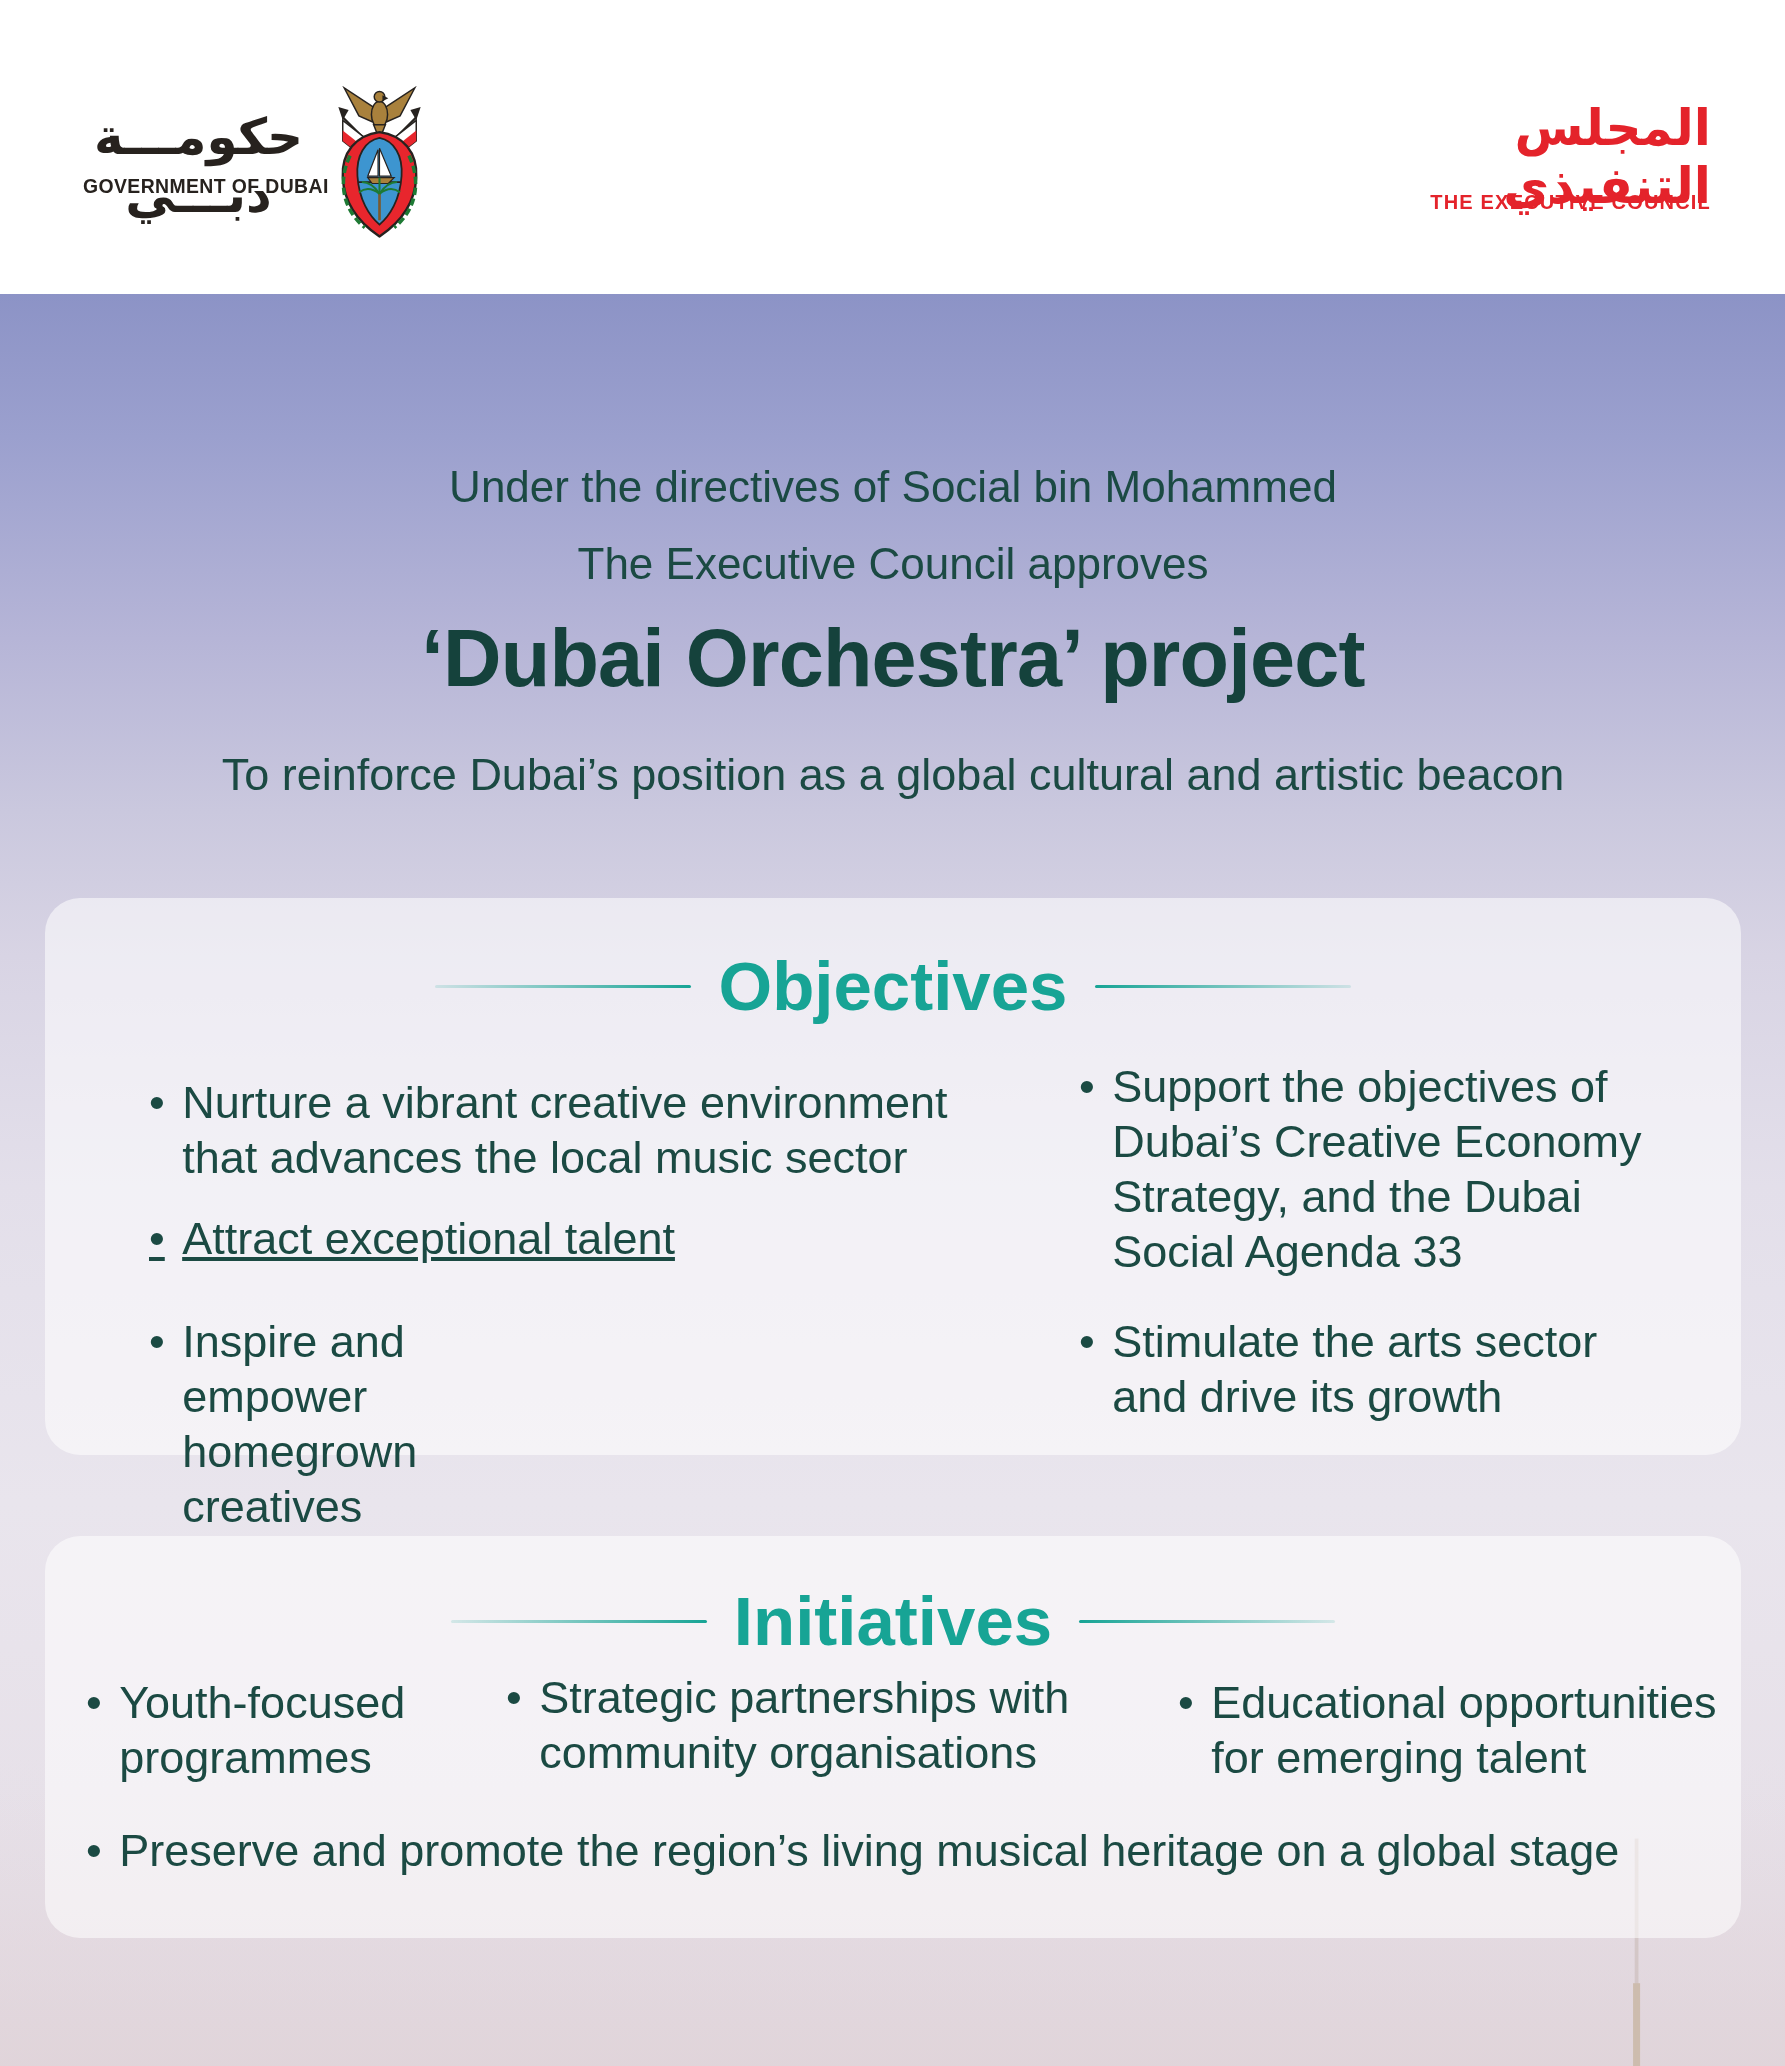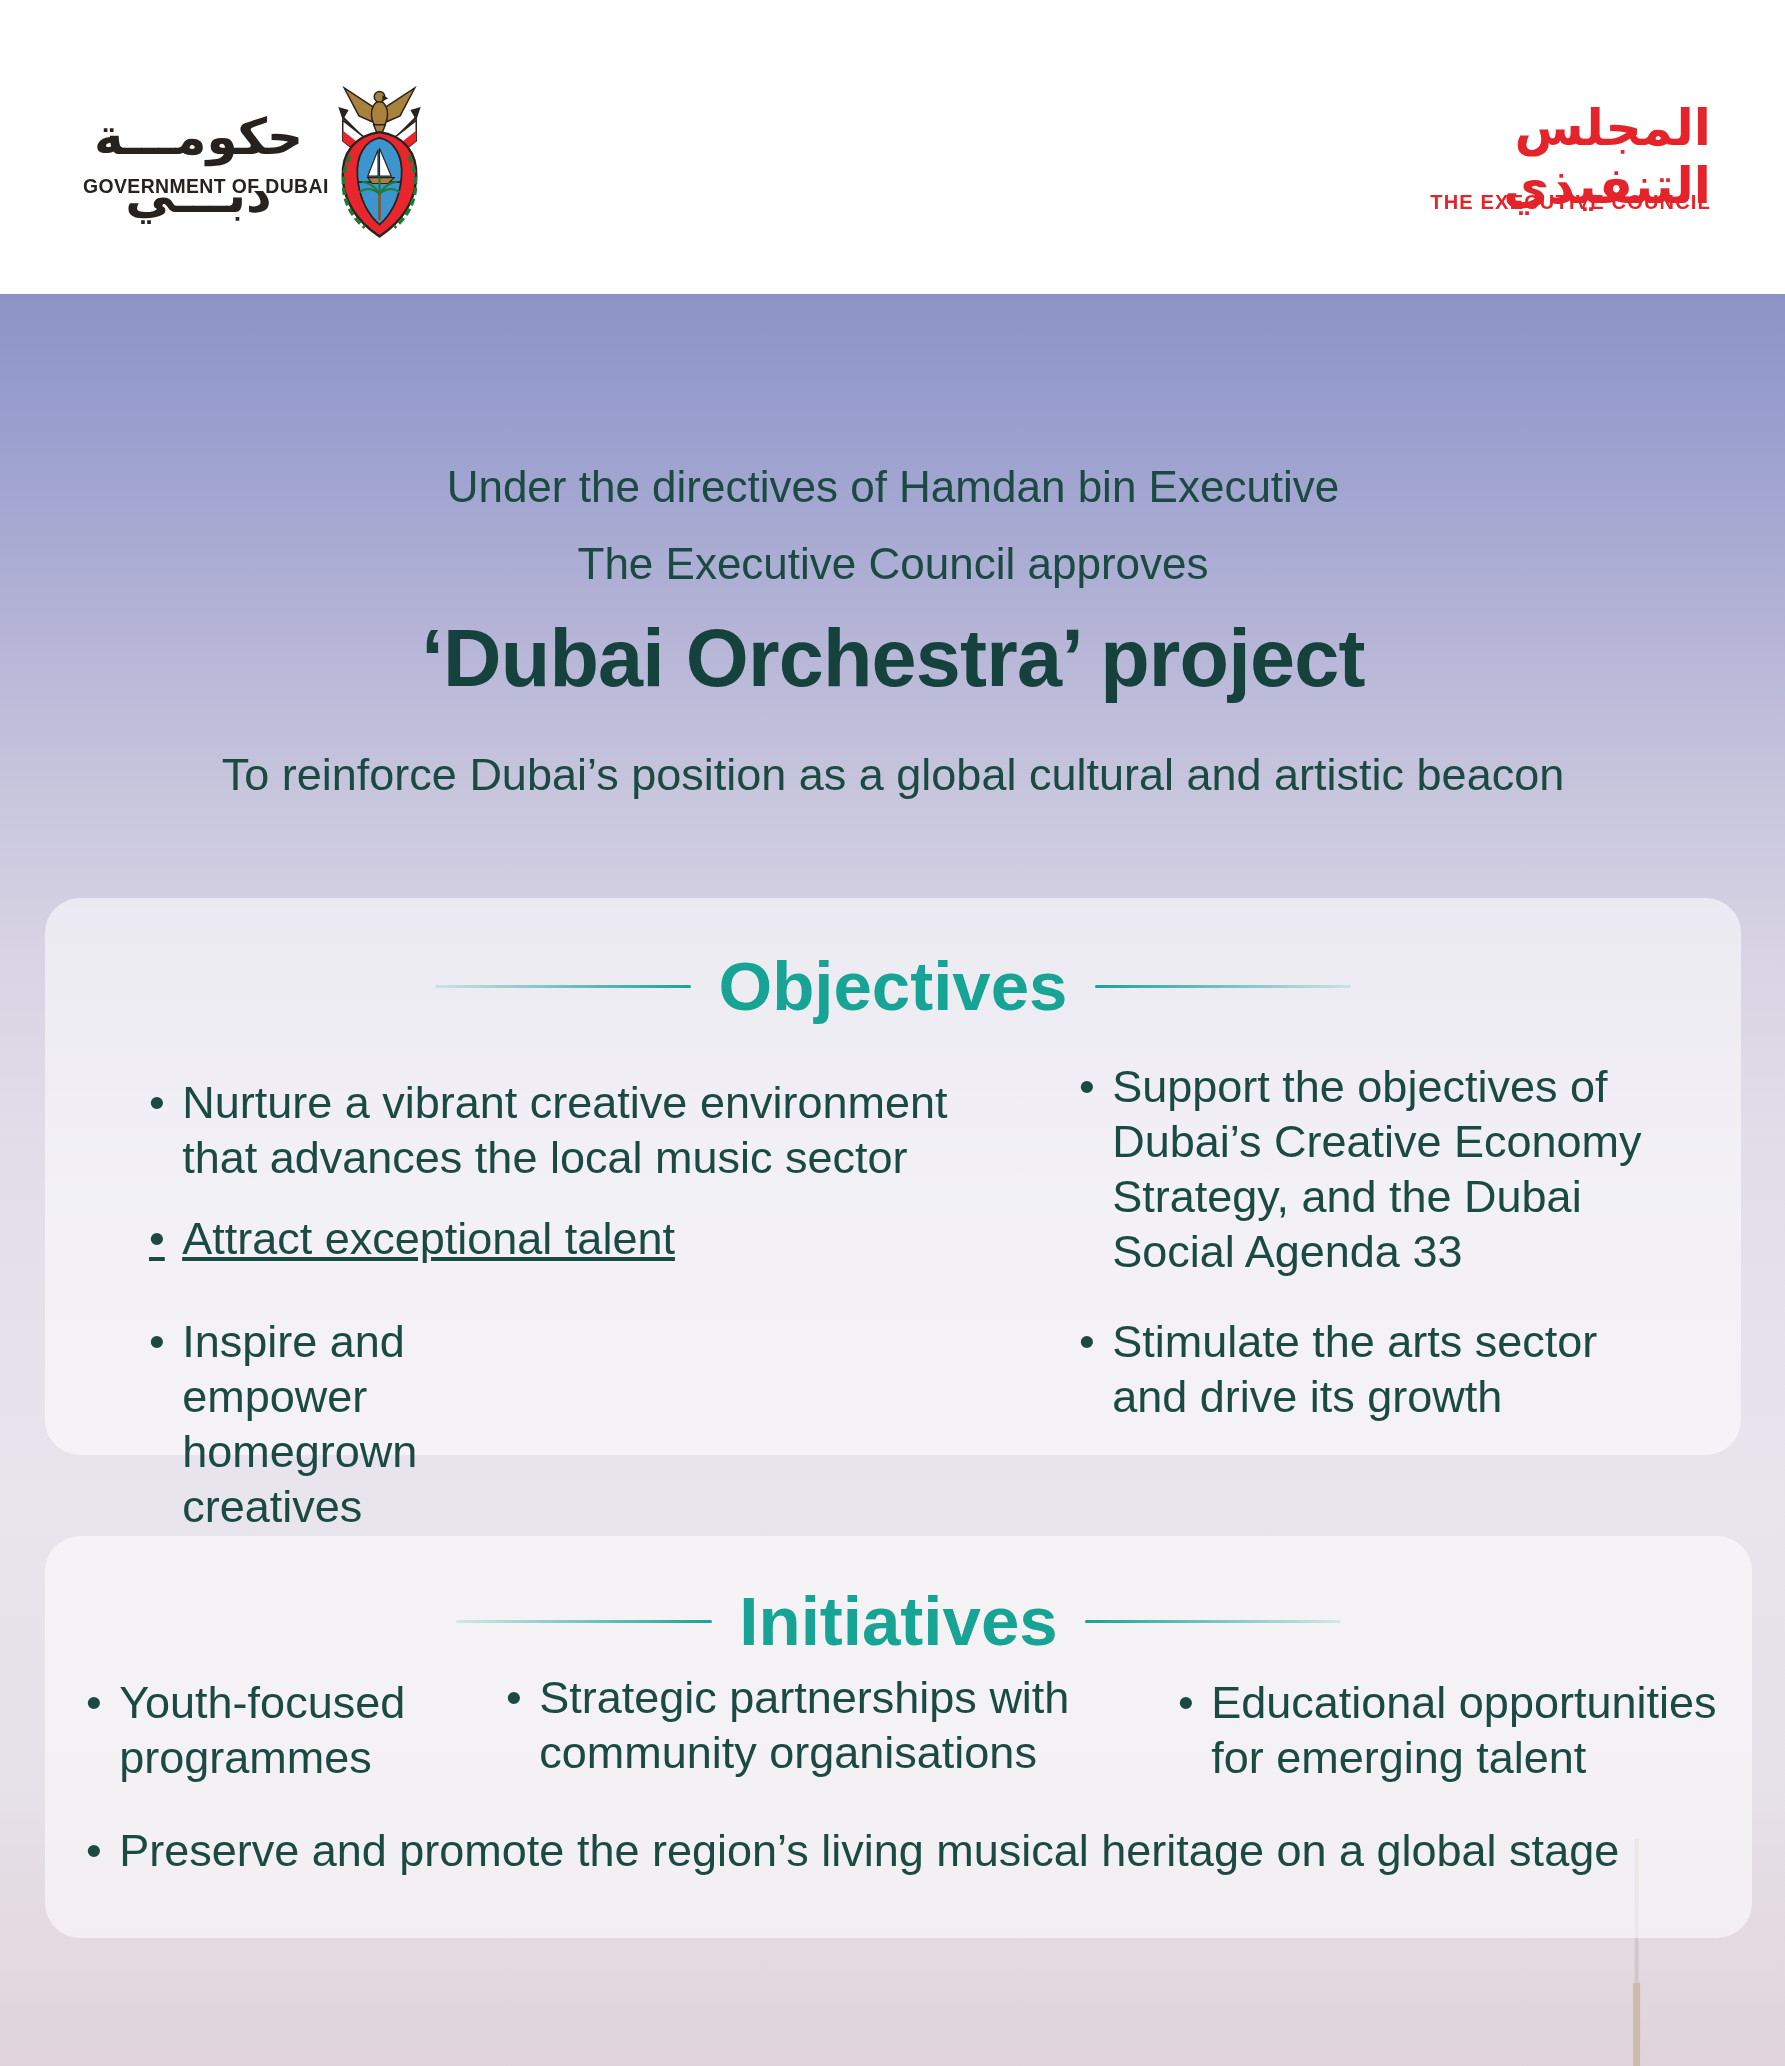--- a/index.html
+++ b/index.html
@@ -36,21 +36,21 @@
   .intro-2{top:539px;}
   .page-title{position:absolute;left:0;top:612px;width:1786px;text-align:center;
     font-size:81px;font-weight:bold;color:var(--deep_teal,#15423c);z-index:10;letter-spacing:-0.8px;}
   .page-subtitle{position:absolute;left:0;top:749px;width:1786px;text-align:center;
     font-size:45px;color:var(--dark_teal,#1c4a43);z-index:10;}
 
   
   .card{position:absolute;left:45px;width:1696px;background:rgba(255,255,255,0.55);
     border-radius:35px;z-index:5;}
   .card-objectives{top:898px;height:557px;}
-  .card-initiatives{top:1536px;height:402px;padding-left:11px;}
+  .card-initiatives{top:1536px;height:402px;}
 
   .section-heading{position:absolute;left:0;width:100%;display:flex;align-items:center;justify-content:center;gap:27px;}
   .heading-text{font-size:69px;font-weight:bold;color:var(--accent_teal,#17a495);}
   .rule{width:256px;height:2.9px;border-radius:1.7px;}
   .rule-left{background:linear-gradient(90deg,rgba(23,164,149,0.15),#17a495);}
   .rule-right{background:linear-gradient(270deg,rgba(23,164,149,0.15),#17a495);}
   .heading-objectives{top:49px;}
   .heading-initiatives{top:46px;}
 
   .bullet{position:absolute;display:flex;gap:17.4px;font-size:45px;line-height:1.22;color:var(--dark_teal,#1b4a43);}
@@ -238,21 +238,21 @@
           <path d="M70,52 C78,68 76,88 60,101"></path>
         </g>
       </svg>
     </div>
     <div class="council-logo">
       <div class="tec-ar arabic">المجلس التنفيذي</div>
       <div class="tec-en">THE EXECUTIVE COUNCIL</div>
     </div>
   </header>
 
-  <div class="intro-line intro-1">Under the directives of Hamdan bin Executive</div>
+  <div class="intro-line intro-1">Under the directives of Social bin Mohammed</div>
   <div class="intro-line intro-2">The Executive Council approves</div>
   <div class="page-title">‘Dubai Orchestra’ project</div>
   <div class="page-subtitle">To reinforce Dubai’s position as a global cultural and artistic beacon</div>
 
   <section class="card card-objectives">
     <div class="section-heading heading-objectives">
       <span class="rule rule-left"></span>
       <span class="heading-text">Objectives</span>
       <span class="rule rule-right"></span>
     </div>

